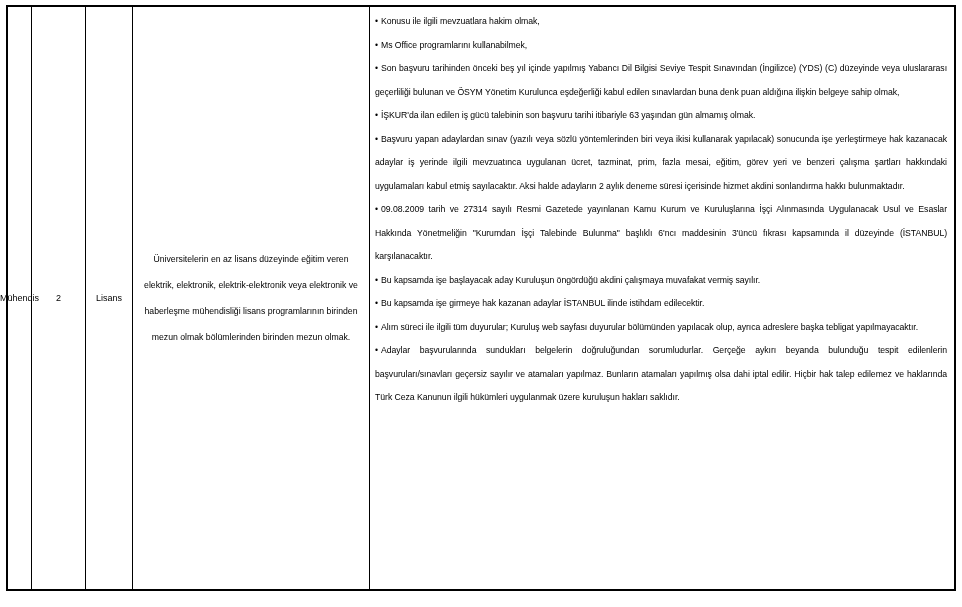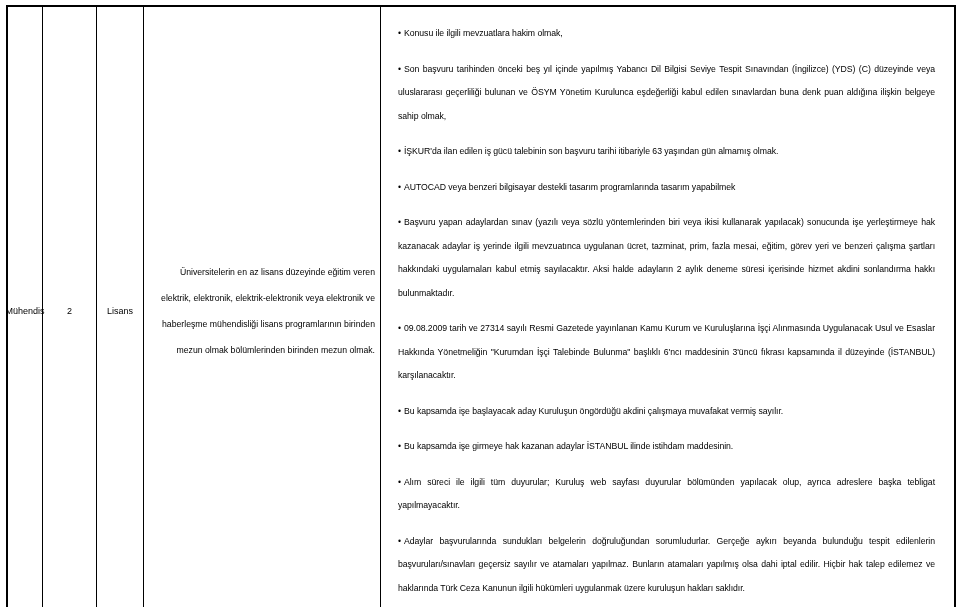--- a/index.html
+++ b/index.html
@@ -30,43 +30,43 @@
     border-right: 1px solid #000000;
     flex: 0 0 auto;
   }
   .center-cell {
     display: flex;
     align-items: center;
     justify-content: center;
     text-align: center;
     font-size: 9px;
   }
-  .c1 { width: 35px; }
+  .c1 { width: 24px; }
   .c2 { width: 54px; }
   .c3 { width: 47px; }
   .c4 {
     width: 237px;
     display: flex;
     align-items: center;
     padding: 0 5px;
   }
   .c5 { width: 67px; }
   .c6 {
     flex: 1 1 auto;
     border-right: none;
     padding: 3px 7px 3px 5px;
   }
   .edu-text {
     margin: 0;
     font-size: 8.7px;
     line-height: 26px;
-    text-align: right;
+    text-align: center;
   }
   .req {
-    margin: 12px;
+    margin: 0;
     font-size: 8.7px;
     line-height: 23.5px;
     text-align: justify;
     letter-spacing: -0.05px;
   }
   .bullet {
     display: inline-block;
     margin-right: 3px;
   }
 </style>
@@ -88,25 +88,25 @@
       <span>Lisans</span>
     </div>
 
     <div class="cell c4">
       <p class="edu-text">Üniversitelerin en az lisans düzeyinde eğitim veren elektrik, elektronik, elektrik-elektronik veya elektronik ve haberleşme mühendisliği lisans programlarının birinden mezun olmak bölümlerinden birinden mezun olmak.</p>
     </div>
 
 
     <div class="cell c6">
       <p class="req"><span class="bullet">•</span><span>Konusu ile ilgili mevzuatlara hakim olmak,</span></p>
+      <p class="req"><span class="bullet">•</span><span>Ms Office programlarını kullanabilmek,</span></p>
       <p class="req"><span class="bullet">•</span><span>Son başvuru tarihinden önceki beş yıl içinde yapılmış Yabancı Dil Bilgisi Seviye Tespit Sınavından (İngilizce) (YDS) (C) düzeyinde veya uluslararası geçerliliği bulunan ve ÖSYM Yönetim Kurulunca eşdeğerliği kabul edilen sınavlardan buna denk puan aldığına ilişkin belgeye sahip olmak,</span></p>
       <p class="req"><span class="bullet">•</span><span>İŞKUR'da ilan edilen iş gücü talebinin son başvuru tarihi itibariyle 63 yaşından gün almamış olmak.</span></p>
-      <p class="req"><span class="bullet">•</span><span>AUTOCAD veya benzeri bilgisayar destekli tasarım programlarında tasarım yapabilmek</span></p>
       <p class="req"><span class="bullet">•</span><span>Başvuru yapan adaylardan sınav (yazılı veya sözlü yöntemlerinden biri veya ikisi kullanarak yapılacak) sonucunda işe yerleştirmeye hak kazanacak adaylar iş yerinde ilgili mevzuatınca uygulanan ücret, tazminat, prim, fazla mesai, eğitim, görev yeri ve benzeri çalışma şartları hakkındaki uygulamaları kabul etmiş sayılacaktır. Aksi halde adayların 2 aylık deneme süresi içerisinde hizmet akdini sonlandırma hakkı bulunmaktadır.</span></p>
       <p class="req"><span class="bullet">•</span><span>09.08.2009 tarih ve 27314 sayılı Resmi Gazetede yayınlanan Kamu Kurum ve Kuruluşlarına İşçi Alınmasında Uygulanacak Usul ve Esaslar Hakkında Yönetmeliğin "Kurumdan İşçi Talebinde Bulunma" başlıklı 6'ncı maddesinin 3'üncü fıkrası kapsamında il düzeyinde (İSTANBUL) karşılanacaktır.</span></p>
       <p class="req"><span class="bullet">•</span><span>Bu kapsamda işe başlayacak aday Kuruluşun öngördüğü akdini çalışmaya muvafakat vermiş sayılır.</span></p>
-      <p class="req"><span class="bullet">•</span><span>Bu kapsamda işe girmeye hak kazanan adaylar İSTANBUL ilinde istihdam maddesinin.</span></p>
+      <p class="req"><span class="bullet">•</span><span>Bu kapsamda işe girmeye hak kazanan adaylar İSTANBUL ilinde istihdam edilecektir.</span></p>
       <p class="req"><span class="bullet">•</span><span>Alım süreci ile ilgili tüm duyurular; Kuruluş web sayfası duyurular bölümünden yapılacak olup, ayrıca adreslere başka tebligat yapılmayacaktır.</span></p>
       <p class="req"><span class="bullet">•</span><span>Adaylar başvurularında sundukları belgelerin doğruluğundan sorumludurlar. Gerçeğe aykırı beyanda bulunduğu tespit edilenlerin başvuruları/sınavları geçersiz sayılır ve atamaları yapılmaz. Bunların atamaları yapılmış olsa dahi iptal edilir. Hiçbir hak talep edilemez ve haklarında Türk Ceza Kanunun ilgili hükümleri uygulanmak üzere kuruluşun hakları saklıdır.</span></p>
     </div>
 
   </div>
 </div>
 
 </body></html>

